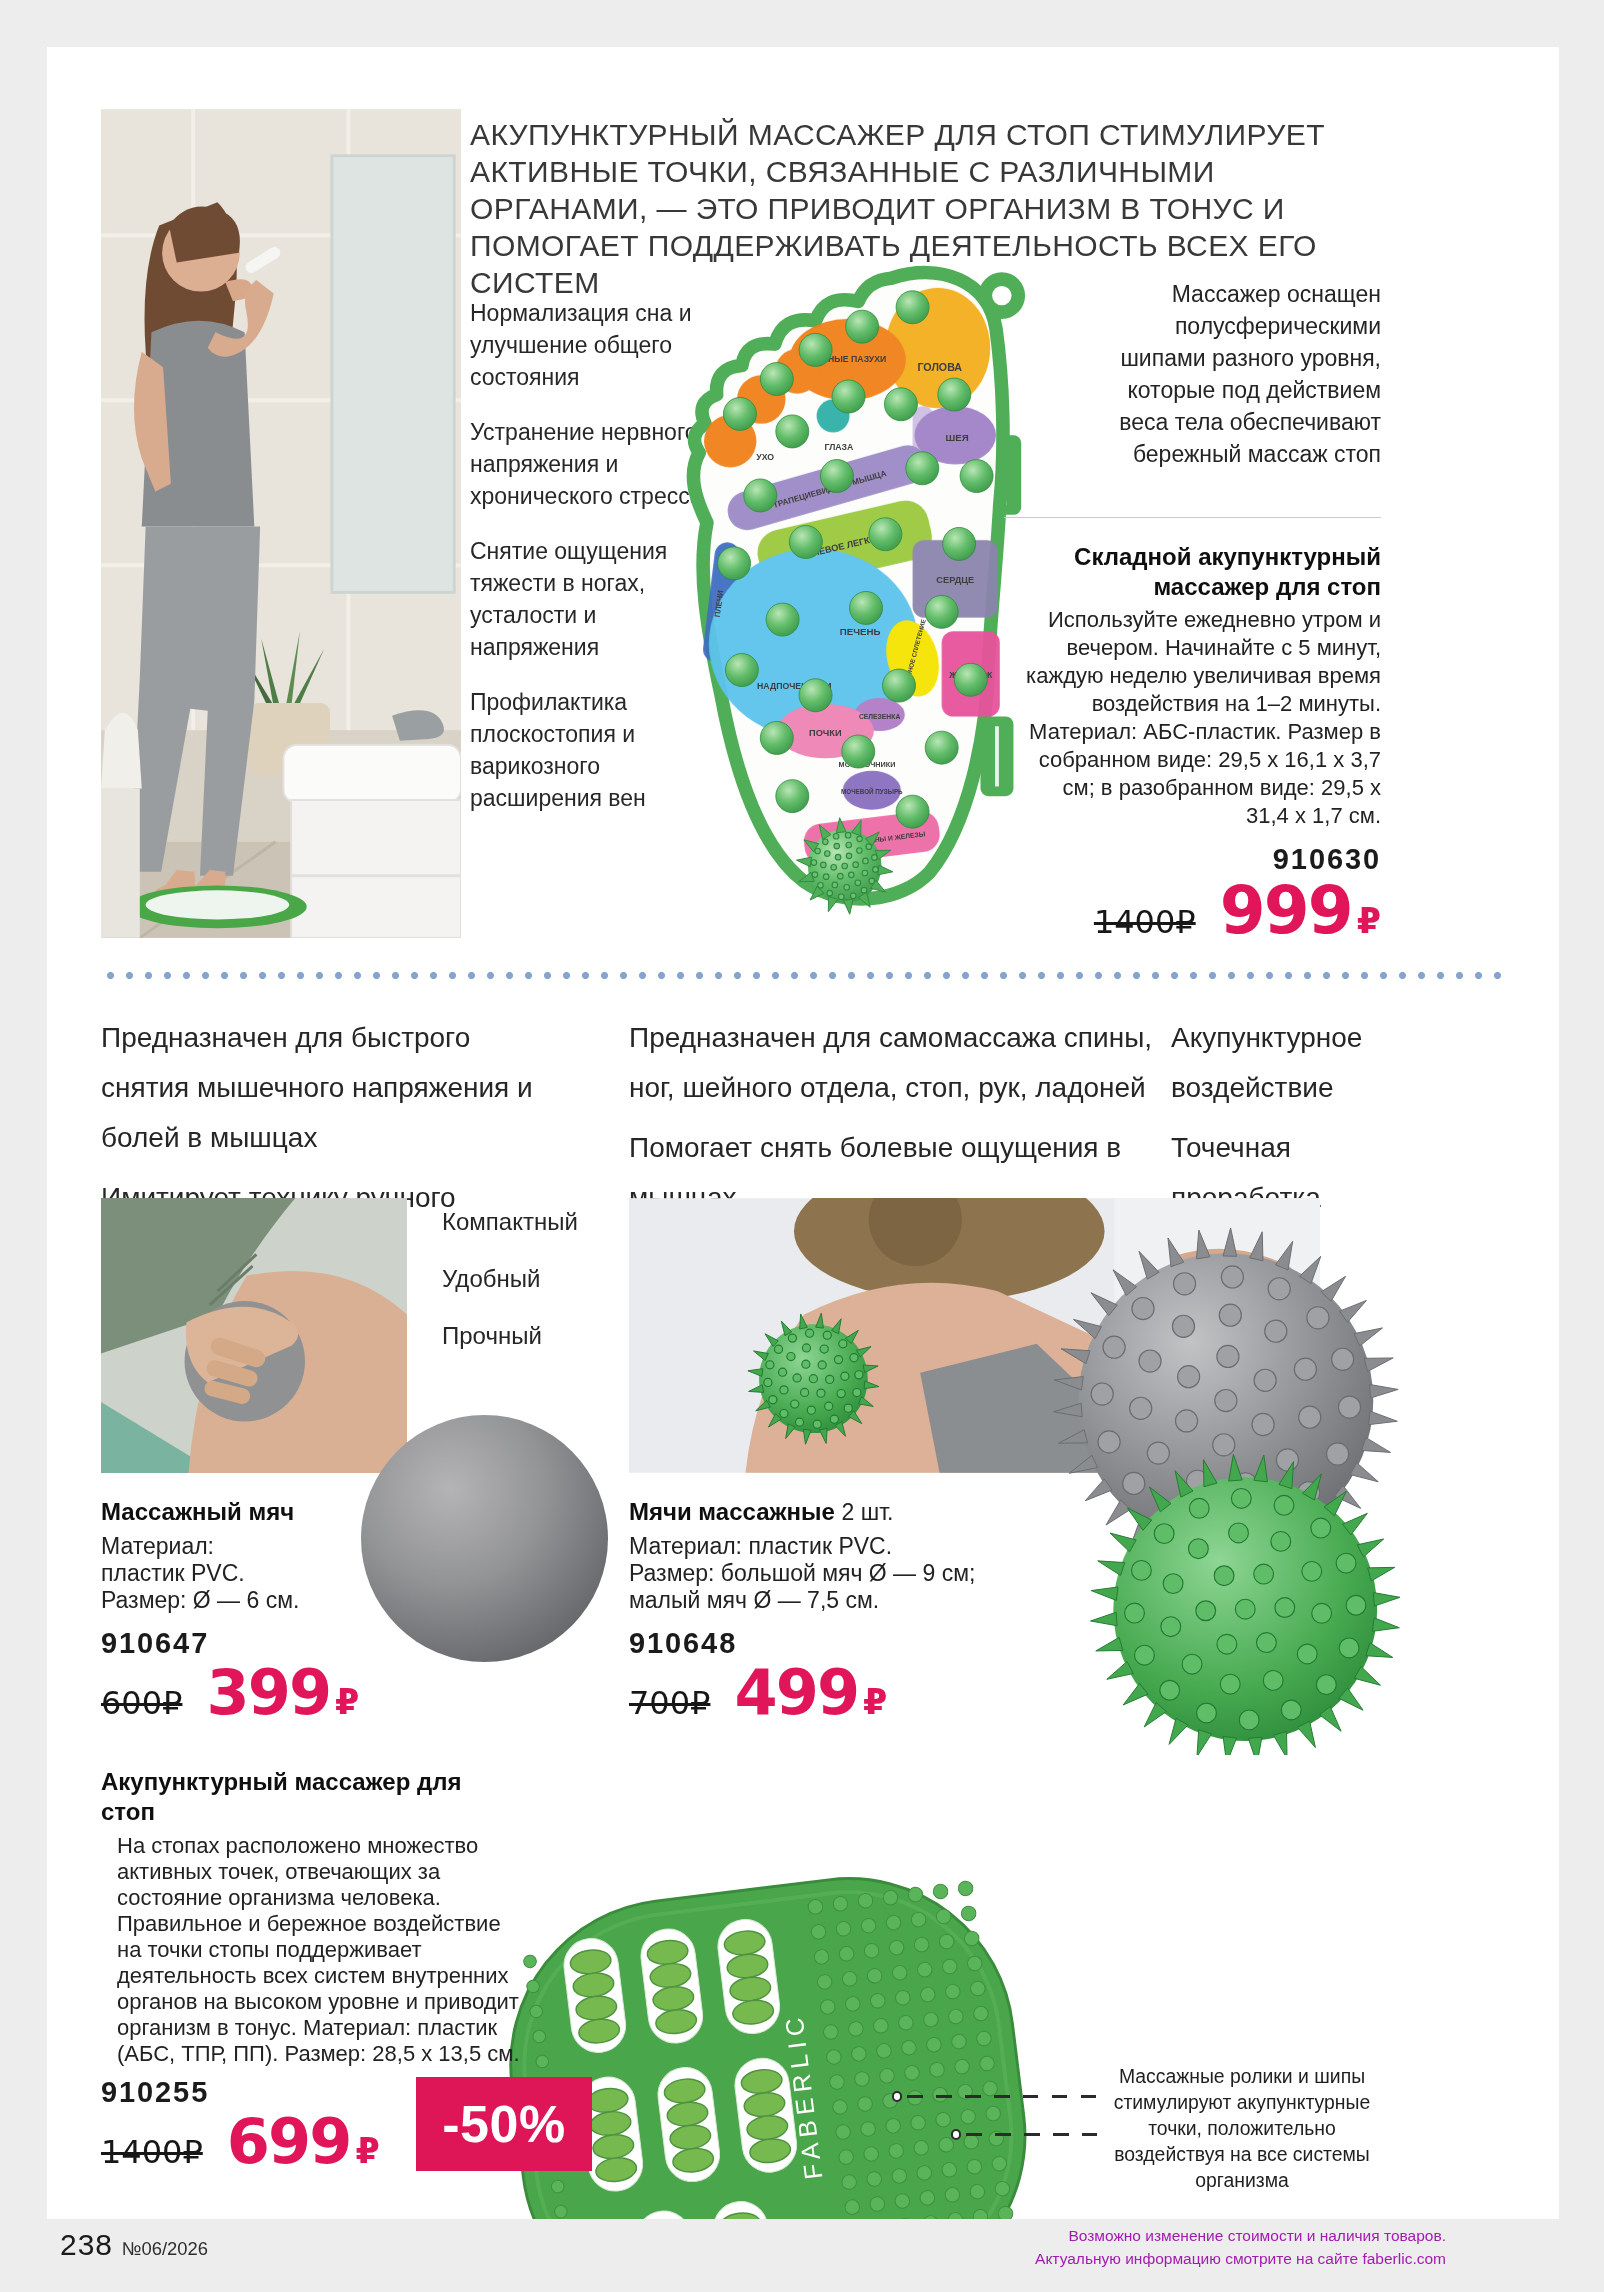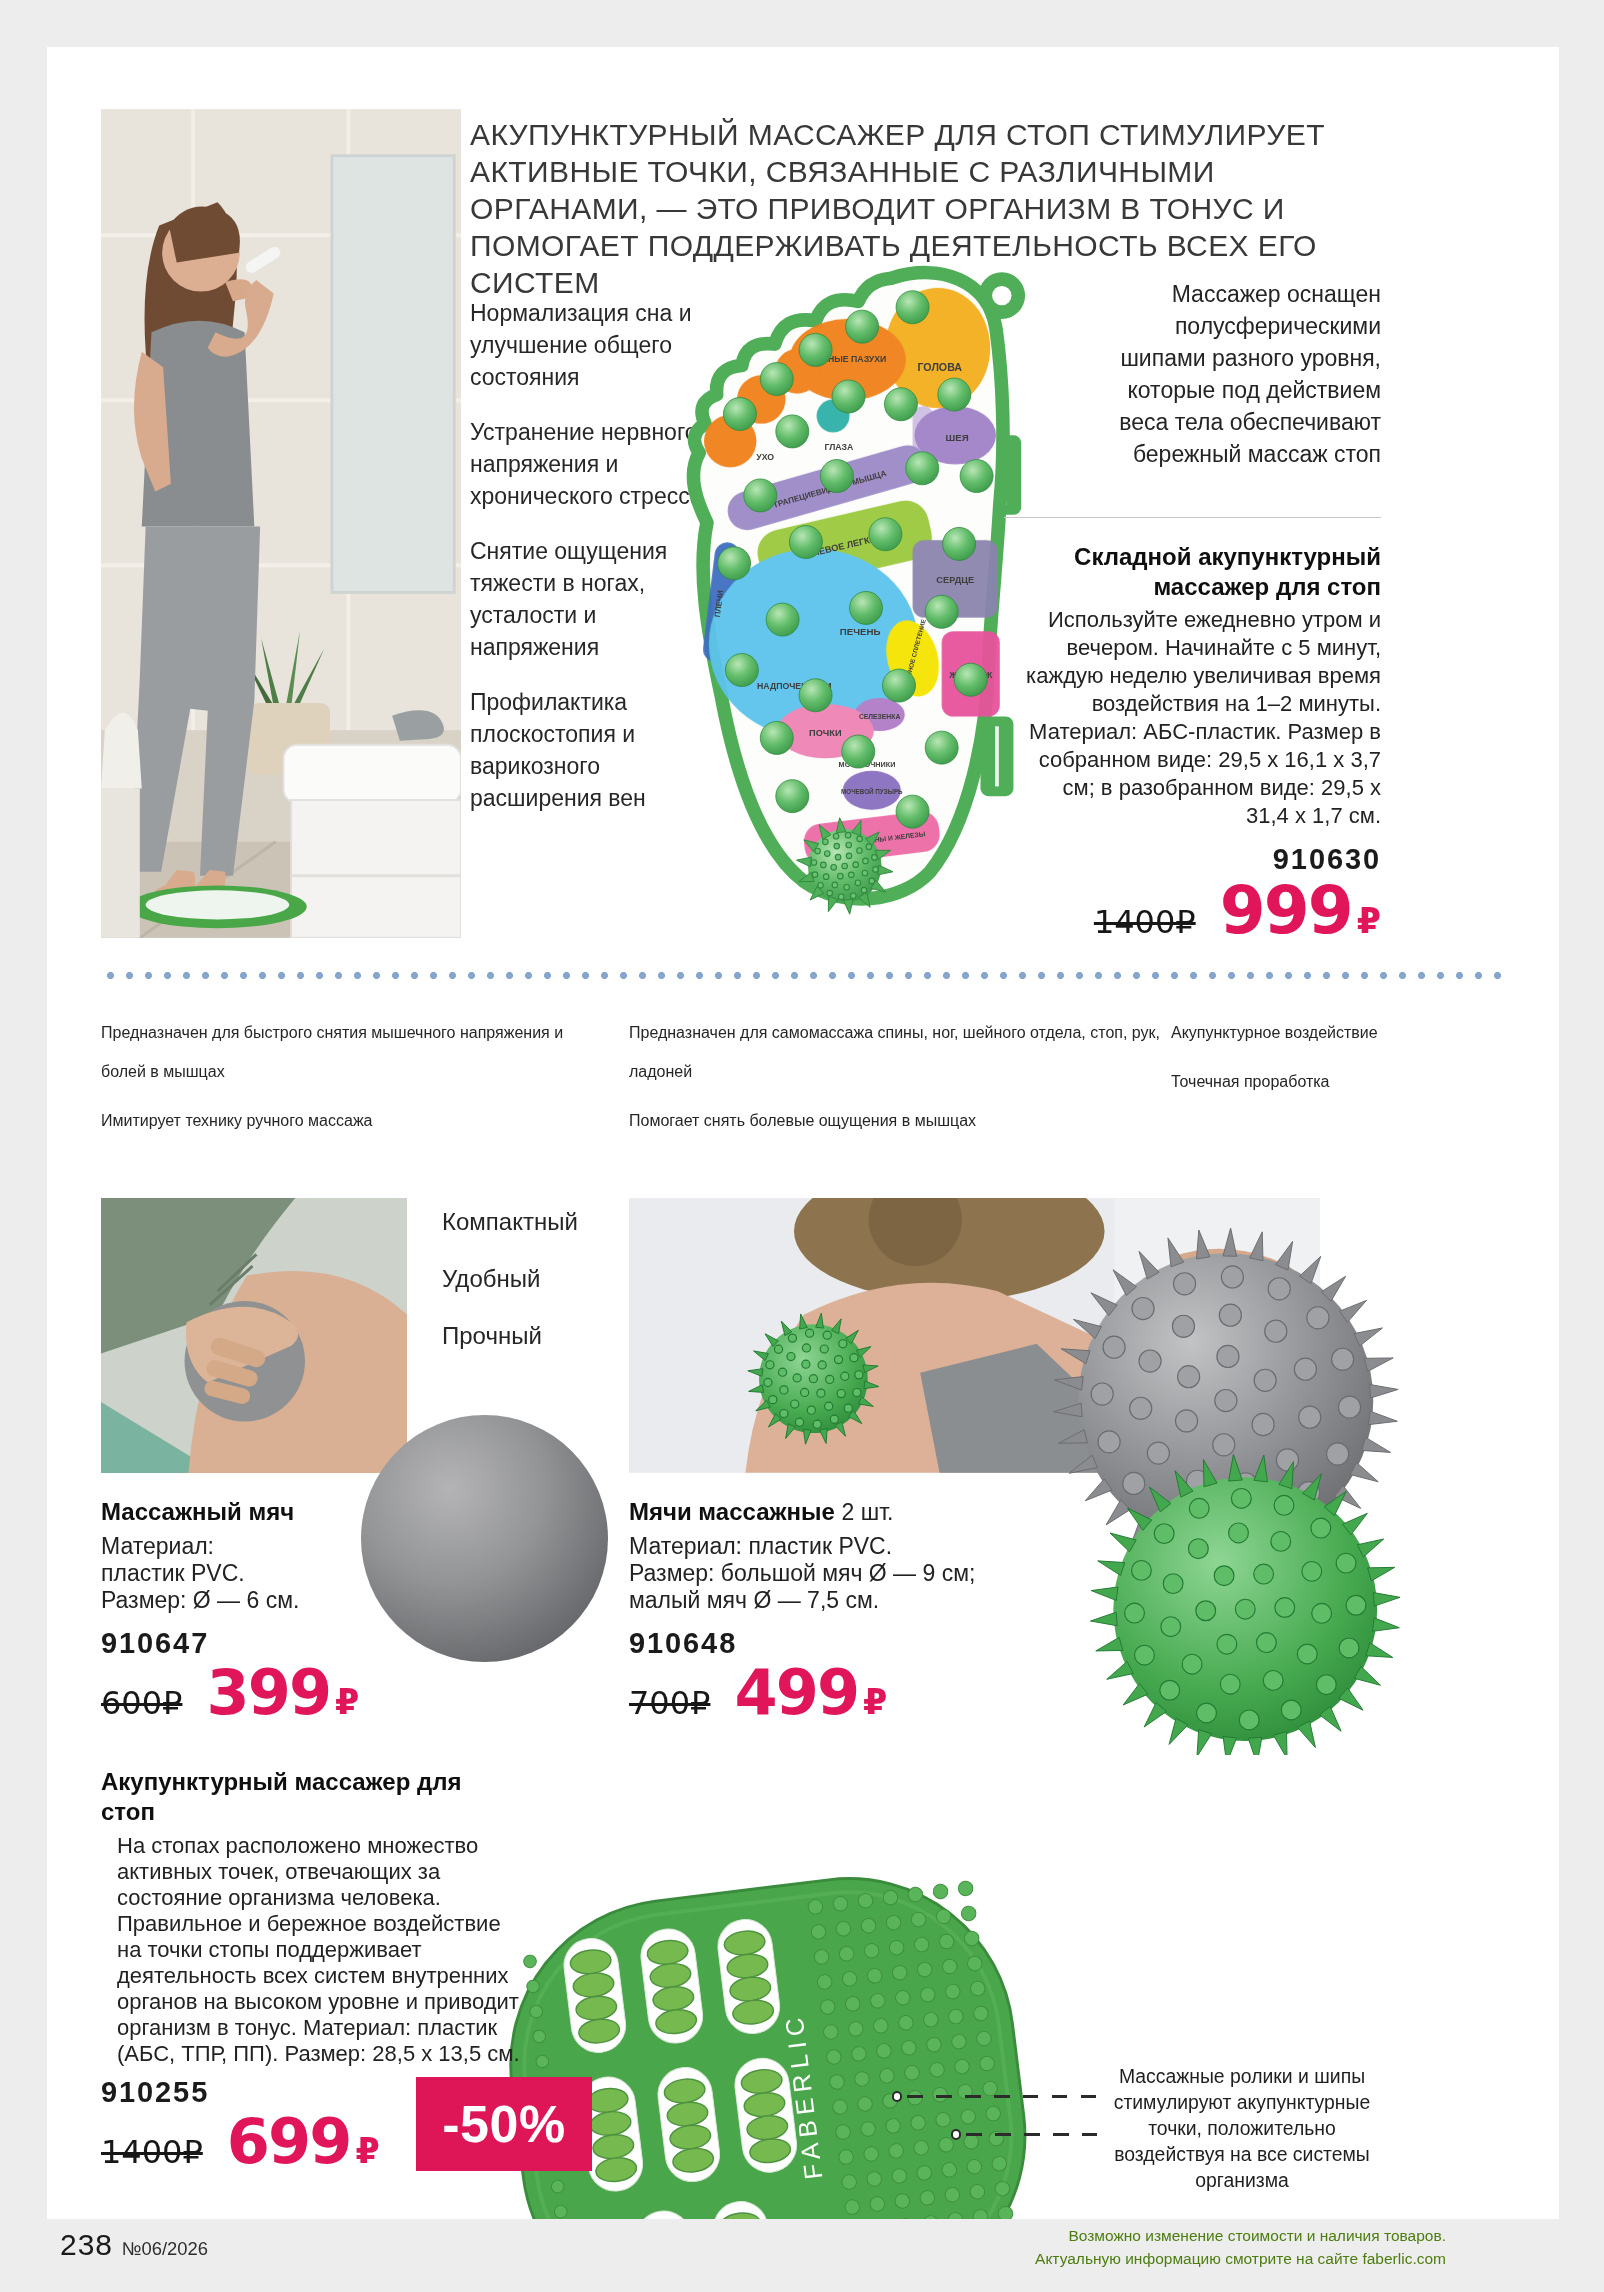--- a/index.html
+++ b/index.html
@@ -26,21 +26,21 @@
   .new-price{font-size:62px;font-weight:bold;color:#e0155a;letter-spacing:-1.9px;line-height:.95;}
   .hero-product .new-price{font-size:66px;}
   .cur{font-size:35px;font-weight:bold;color:#e0155a;margin-left:4.9px;}
 
   
   .dots-divider{left:54px;top:924px;width:1405px;height:8.7px;
     background-image:radial-gradient(circle,#86a5cc 3.1px,rgba(134,165,204,0) 3.8px);
     background-size:19px 8.7px;background-repeat:repeat-x;}
 
   
-  .mi{font-size:16px;line-height:39px;color:#262626;}
+  .mi{font-size:28px;line-height:50px;color:#262626;}
   .mi p{margin:0 0 9.7px 0;}
   .mi-col1{left:54px;top:966px;width:464px;}
   .mi-col2{left:582px;top:966px;width:532px;}
   .mi-col3{left:1124px;top:966px;width:254px;}
 
   .features{left:387px;top:1161px;margin-left:8px;}
   .features p{margin:0 0 29px 0;font-size:24px;color:#262626;}
 
   .gray-ball{left:314px;top:1368px;width:247px;height:247px;border-radius:50%;z-index:3;
     background:radial-gradient(circle at 36% 30%,#b4b4b6,#939496 40%,#67696c 78%,#525457);}
@@ -68,21 +68,21 @@
   .leader::before{content:"";position:absolute;left:-15.5px;top:-3.9px;width:6.8px;height:6.8px;
     border:2.4px solid #2b2b2b;border-radius:50%;background:#fff;}
   .leader1{left:860px;top:2048px;width:200px;}
   .leader2{left:919px;top:2086px;width:134px;}
   .massager2{left:456px;top:1824px;width:536px;height:371px;overflow:hidden;z-index:2;}
 
   
   .footer-left{left:60px;top:2228px;display:flex;align-items:baseline;color:#1a1a1a;}
   .footer-left .pn{font-size:30px;letter-spacing:1px;}
   .footer-left .issue{font-size:18.4px;margin-left:8.7px;color:#2e2e2e;}
-  .footer-right{right:159px;top:2224px;width:621px;text-align:right;font-size:15.5px;line-height:23px;color:#4d7c0f;}
+  .footer-right{right:159px;top:2224px;width:621px;text-align:right;font-size:15.5px;line-height:23px;color:#a21caf;}
 
   svg text{font-family:"Liberation Sans",sans-serif;}
   .zlabel{font-weight:bold;fill:#3e3e3e;}
 </style>
 </head>
 <body>
 
 <div id="page">
 <div id="card">
 

